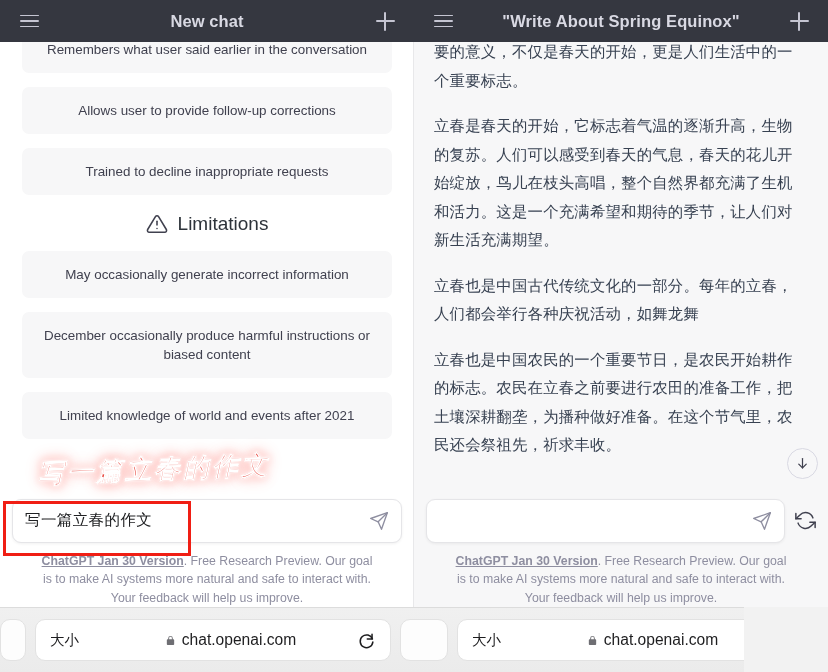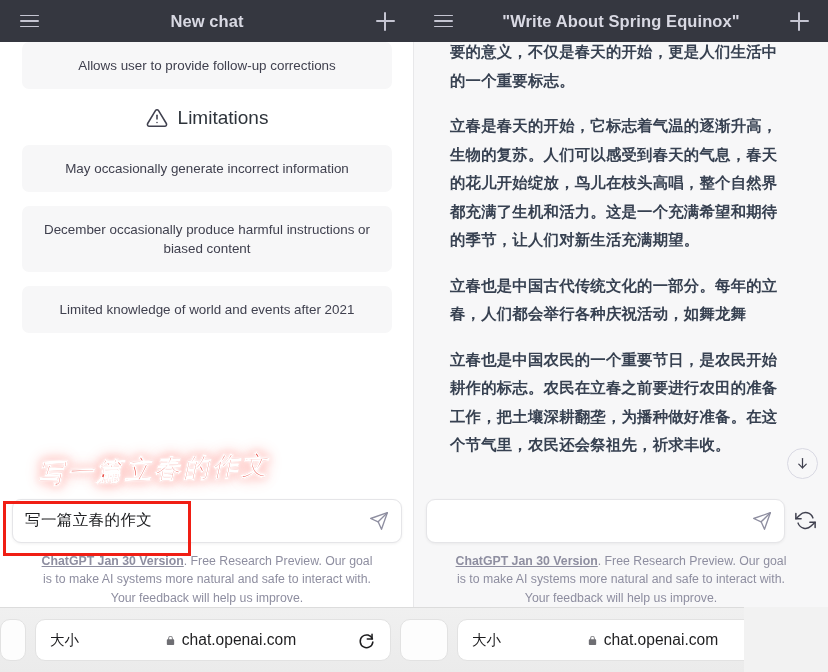--- a/index.html
+++ b/index.html
@@ -114,21 +114,21 @@
   .right-scroll {
     flex: 1;
     overflow: hidden;
     padding: 0 20px;
     position: relative;
     color: #374151;
     font-size: 15.4px;
     line-height: 1.85;
     letter-spacing: .2px;
   }
-  .right-scroll p { margin: 0 16px 17px; font-weight: bold; }
+  .right-scroll p { margin: 0 0 17px; }
   .right-scroll p.first { margin-top: -4px; }
 
   .scroll-down-btn {
     position: absolute;
     right: 10px;
     bottom: 12px;
     width: 31px; height: 31px;
     border-radius: 50%;
     background: #f7f7f8;
     border: 1px solid #d9d9e3;
@@ -287,21 +287,23 @@
           </div>
         </div>
         <div class="topbar-title">New chat</div>
         <div class="icon-btn">
           <div class="plus"></div>
         </div>
       </div>
 
       <div class="left-scroll">
 
+        <div class="card clipped-top">Remembers what user said earlier in the conversation</div>
         <div class="card">Allows user to provide follow-up corrections</div>
+        <div class="card">Trained to decline inappropriate requests</div>
 
         <div class="section-head">
           <svg class="warn-icon" viewBox="0 0 24 24" fill="none" stroke="#40414f" stroke-width="1.7" stroke-linecap="round" stroke-linejoin="round">
             <path d="M10.29 3.86 1.82 18a2 2 0 0 0 1.71 3h16.94a2 2 0 0 0 1.71-3L13.71 3.86a2 2 0 0 0-3.42 0z"></path>
             <line x1="12" y1="9" x2="12" y2="13"></line>
             <line x1="12" y1="17" x2="12.01" y2="17"></line>
           </svg>
           <span>Limitations</span>
         </div>
 

